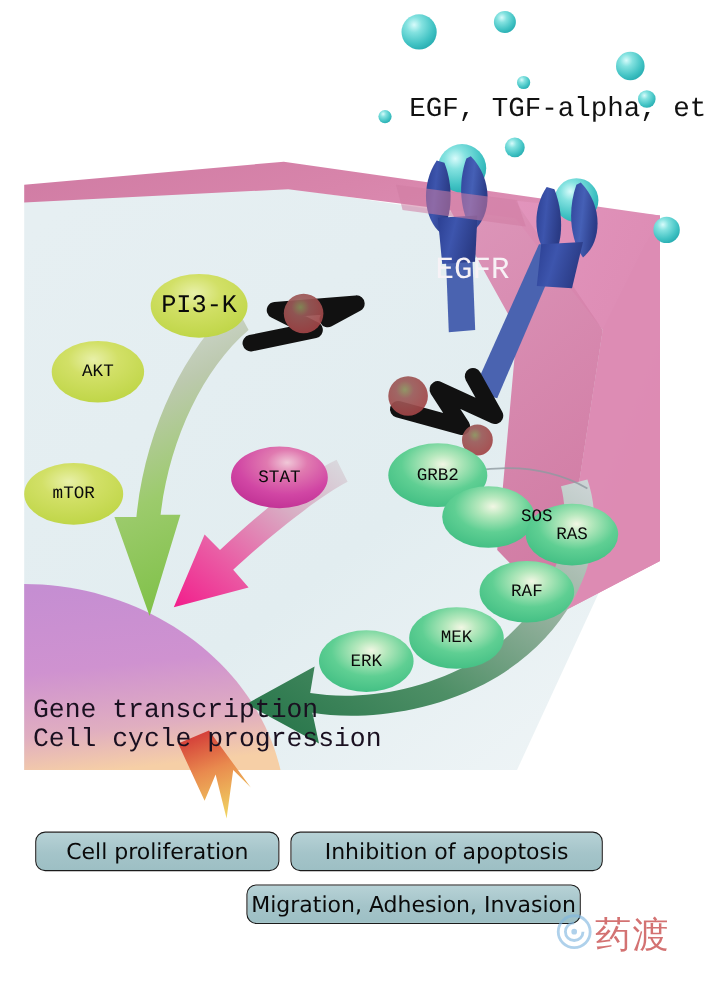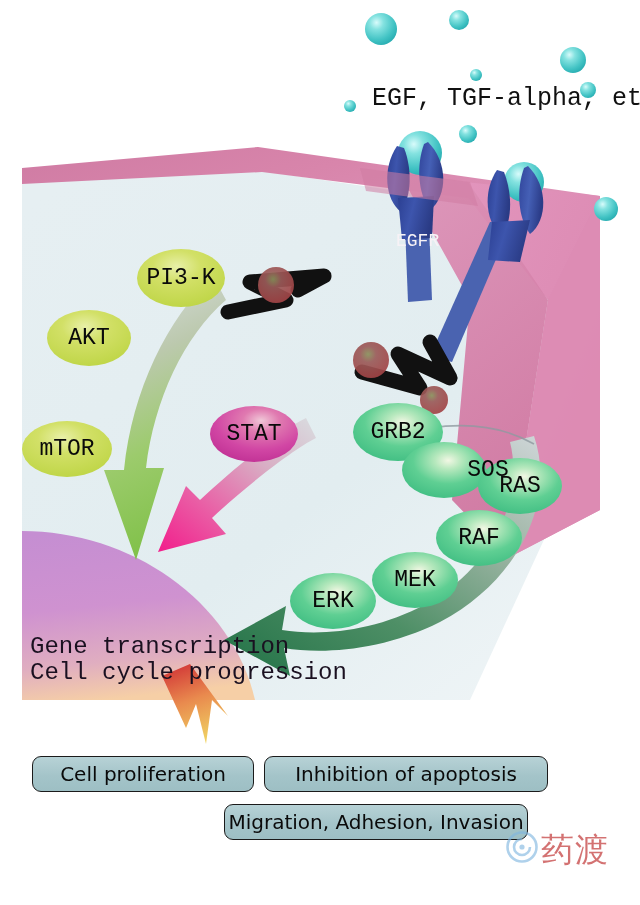--- a/index.html
+++ b/index.html
@@ -36,33 +36,33 @@
     left: 372px;
     top: 84px;
     font-size: 25px;
     color: #111111;
     letter-spacing: 0px;
   }
   
   .egfr-label {
     left: 396px;
     top: 231px;
-    font-size: 18px;
+    font-size: 28px;
     color: #f7f2f6;
   }
   
   .phos-label {
     left: 194px;
     top: 320px;
     font-size: 22px;
     color: #0d0d0d;
   }
   
   .node-label {
-    font-size: 23px;
+    font-size: 16px;
     color: #0a0a0a;
     text-align: center;
     transform: translate(-50%, -50%);
   }
   .node-label.pi3k { font-size: 23px; }
   
   .nuc-line {
     left: 30px;
     font-size: 24px;
     color: #1a1020;

